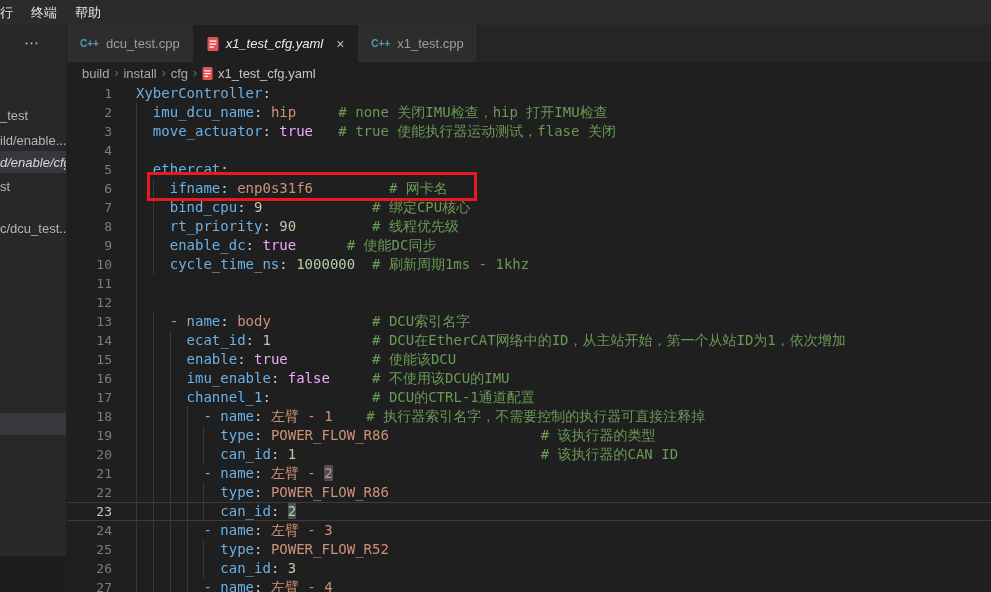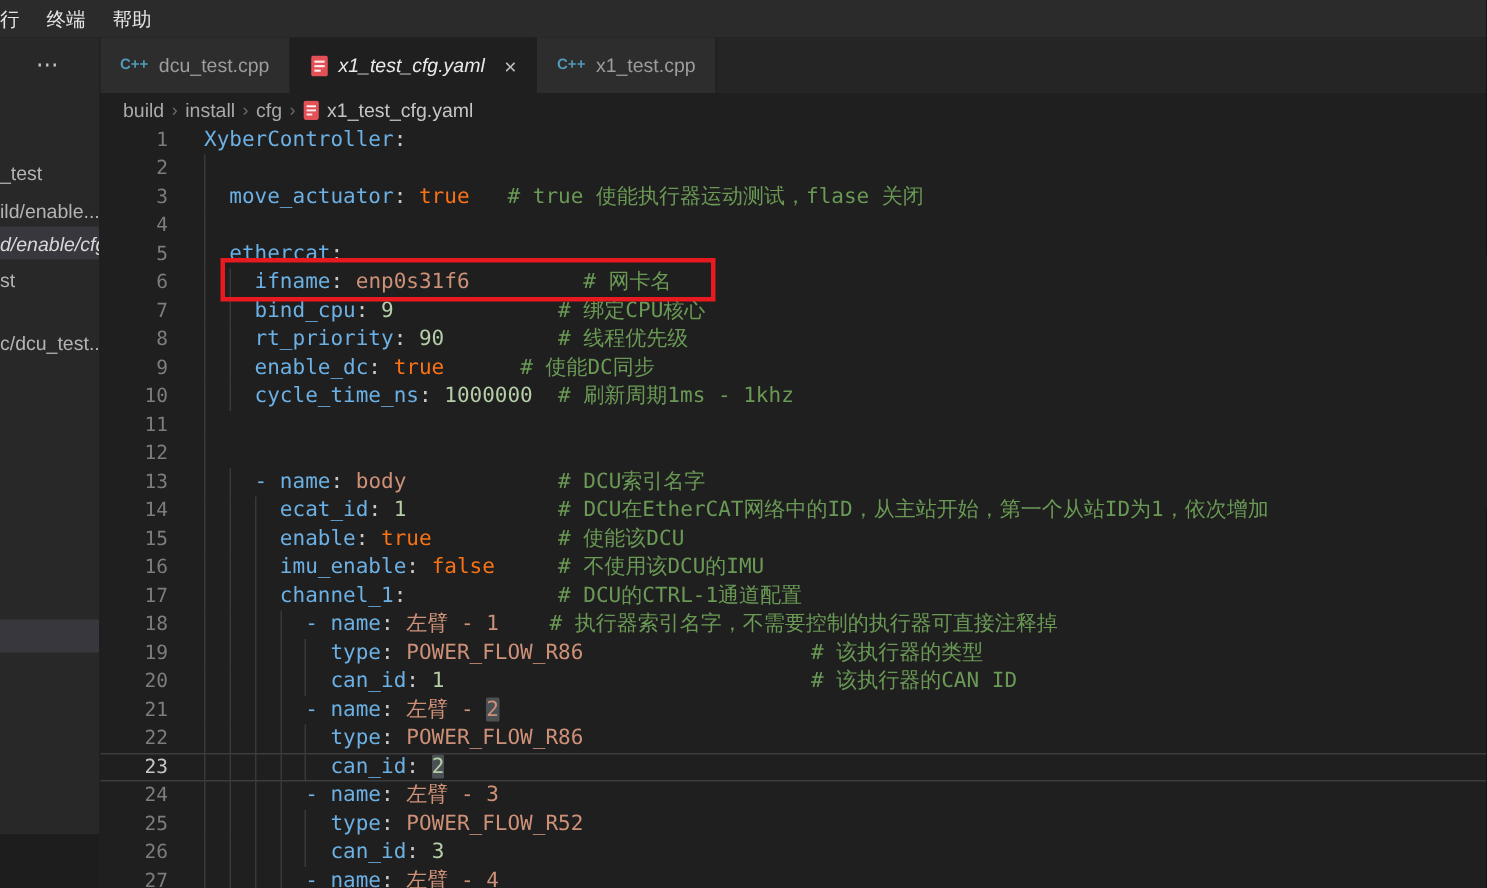--- a/index.html
+++ b/index.html
@@ -65,21 +65,21 @@
     position:absolute; left:0; top:0; width:45px; text-align:right;
     color:#7d7d7d; font-size:13px; line-height:19px; cursor:pointer;
   }
   .lnum.cur { color:#c6c6c6; }
   .code-text { position:absolute; left:69px; top:0; }
   .guide { position:absolute; top:0; bottom:0; width:1px; background:#393939; }
   .k { color:#6cb0e4; } 
   .p { color:#c8c8c8; } 
   .s { color:#ce9178; } 
   .n { color:#b5cea8; } 
-  .b { color:#f97316; } 
+  .b { color:#f0abfc; } 
   .c { color:#6a9955; } 
   .w { color:#d4d4d4; }
   .occ { background:#4b5054; border-radius:1px; } 
   #current-line {
     position:absolute; left:0; width:924px; height:19px;
     border-top:1px solid #3c3c3c; border-bottom:1px solid #3c3c3c; pointer-events:none;
   }
   #annotation-box {
     position:absolute; border:3px solid #e8191f; pointer-events:none;
   }
@@ -155,21 +155,21 @@
             <rect x="2.6" y="6.4" width="6.8" height="1.4" fill="#fff" opacity="0.92"></rect>
             <rect x="2.6" y="9.4" width="4.2" height="1.4" fill="#fff" opacity="0.92"></rect>
           </svg>
         </span>
         <span>x1_test_cfg.yaml</span>
       </span>
     </div>
 
   <div id="editor">
       <div class="code-row" style="top: 0px;"><span class="lnum">1</span><span class="code-text"><span class="k">XyberController</span><span class="p">:</span></span></div>
-      <div class="code-row" style="top: 19px;"><span class="guide" style="left: 69px;"></span><span class="lnum">2</span></div>
+      <div class="code-row" style="top: 19px;"><span class="guide" style="left: 69px;"></span><span class="lnum">2</span><span class="code-text"><span class="w">  </span><span class="k">imu_dcu_name</span><span class="p">:</span><span class="w"> </span><span class="s">hip</span><span class="w">     </span><span class="c"># none 关闭IMU检查，hip 打开IMU检查</span></span></div>
       <div class="code-row" style="top: 38px;"><span class="guide" style="left: 69px;"></span><span class="lnum">3</span><span class="code-text"><span class="w">  </span><span class="k">move_actuator</span><span class="p">:</span><span class="w"> </span><span class="b">true</span><span class="w">   </span><span class="c"># true 使能执行器运动测试，flase 关闭</span></span></div>
       <div class="code-row" style="top: 57px;"><span class="guide" style="left: 69px;"></span><span class="lnum">4</span><span class="code-text"></span></div>
       <div class="code-row" style="top: 76px;"><span class="guide" style="left: 69px;"></span><span class="lnum">5</span><span class="code-text"><span class="w">  </span><span class="k">ethercat</span><span class="p">:</span></span></div>
       <div class="code-row" style="top: 95px;"><span class="guide" style="left: 69px;"></span><span class="guide" style="left: 85.86px;"></span><span class="lnum">6</span><span class="code-text"><span class="w">    </span><span class="k">ifname</span><span class="p">:</span><span class="w"> </span><span class="s">enp0s31f6</span><span class="w">         </span><span class="c"># 网卡名</span></span></div>
       <div class="code-row" style="top: 114px;"><span class="guide" style="left: 69px;"></span><span class="guide" style="left: 85.86px;"></span><span class="lnum">7</span><span class="code-text"><span class="w">    </span><span class="k">bind_cpu</span><span class="p">:</span><span class="w"> </span><span class="n">9</span><span class="w">             </span><span class="c"># 绑定CPU核心</span></span></div>
       <div class="code-row" style="top: 133px;"><span class="guide" style="left: 69px;"></span><span class="guide" style="left: 85.86px;"></span><span class="lnum">8</span><span class="code-text"><span class="w">    </span><span class="k">rt_priority</span><span class="p">:</span><span class="w"> </span><span class="n">90</span><span class="w">         </span><span class="c"># 线程优先级</span></span></div>
       <div class="code-row" style="top: 152px;"><span class="guide" style="left: 69px;"></span><span class="guide" style="left: 85.86px;"></span><span class="lnum">9</span><span class="code-text"><span class="w">    </span><span class="k">enable_dc</span><span class="p">:</span><span class="w"> </span><span class="b">true</span><span class="w">      </span><span class="c"># 使能DC同步</span></span></div>
       <div class="code-row" style="top: 171px;"><span class="guide" style="left: 69px;"></span><span class="guide" style="left: 85.86px;"></span><span class="lnum">10</span><span class="code-text"><span class="w">    </span><span class="k">cycle_time_ns</span><span class="p">:</span><span class="w"> </span><span class="n">1000000</span><span class="w">  </span><span class="c"># 刷新周期1ms - 1khz</span></span></div>
       <div class="code-row" style="top: 190px;"><span class="guide" style="left: 69px;"></span><span class="lnum">11</span><span class="code-text"></span></div>
       <div class="code-row" style="top: 209px;"><span class="guide" style="left: 69px;"></span><span class="lnum">12</span></div>

